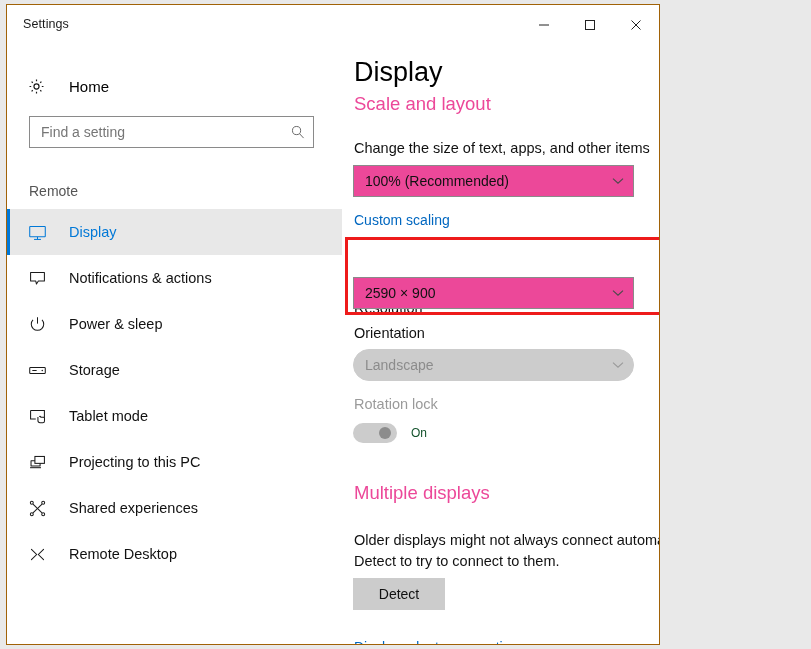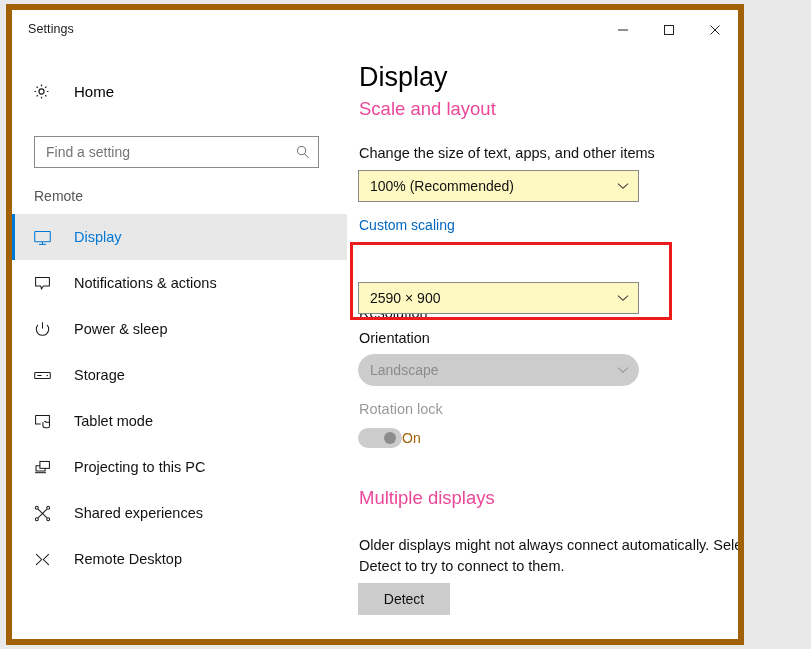--- a/index.html
+++ b/index.html
@@ -13,24 +13,24 @@
     overflow: hidden;
     font-family: "Liberation Sans", sans-serif;
     -webkit-font-smoothing: antialiased;
   }
 
   
   .window {
     position: absolute;
     left: 6px;
     top: 4px;
-    width: 738px;
+    width: 654px;
     height: 641px;
     background: #ffffff;
-    border: 6px solid #a16207;
+    border: 1px solid #a16207;
     box-sizing: border-box;
     overflow: hidden;
   }
 
   
   .titlebar {
     position: absolute;
     left: 0; top: 0;
     width: 100%;
     height: 40px;
@@ -94,21 +94,21 @@
     margin-left: 4px;
   }
   .home-label {
     font-size: 15px;
     color: #000;
     margin-left: 18px;
   }
   .searchbox {
     position: absolute;
     left: 22px;
-    top: 86px;
+    top: 71px;
     width: 285px;
     height: 32px;
     border: 1px solid #8a8a8a;
     background: #fff;
     box-sizing: border-box;
     display: flex;
     align-items: center;
   }
   .searchbox input {
     flex: 1;
@@ -210,21 +210,21 @@
   .lbl-sub {
     position: absolute;
     font-size: 14.5px;
     color: #111;
     white-space: nowrap;
   }
   .combo {
     position: absolute;
     height: 32px;
     border: 1px solid #8a8a8a;
-    background: #fef9c3;
+    background: #ec4899;
     box-sizing: border-box;
     display: flex;
     align-items: center;
     cursor: default;
   }
   .combo .val {
     flex: 1;
     font-size: 14px;
     color: #111;
     padding-left: 11px;
@@ -266,22 +266,23 @@
   .toggle .knob {
     position: absolute;
     width: 12px;
     height: 12px;
     border-radius: 50%;
     background: #8c8c8c;
     top: 4px;
     right: 6px;
   }
   .toggle-label {
-    font-size: 14px;
-    color: #a16207;
+    font-size: 12px;
+    color: #14532d;
+    margin-left: 14px;
   }
   .dim-label {
     position: absolute;
     font-size: 14.5px;
     color: #9a9a9a;
     white-space: nowrap;
   }
   .para {
     position: absolute;
     font-size: 14.5px;

